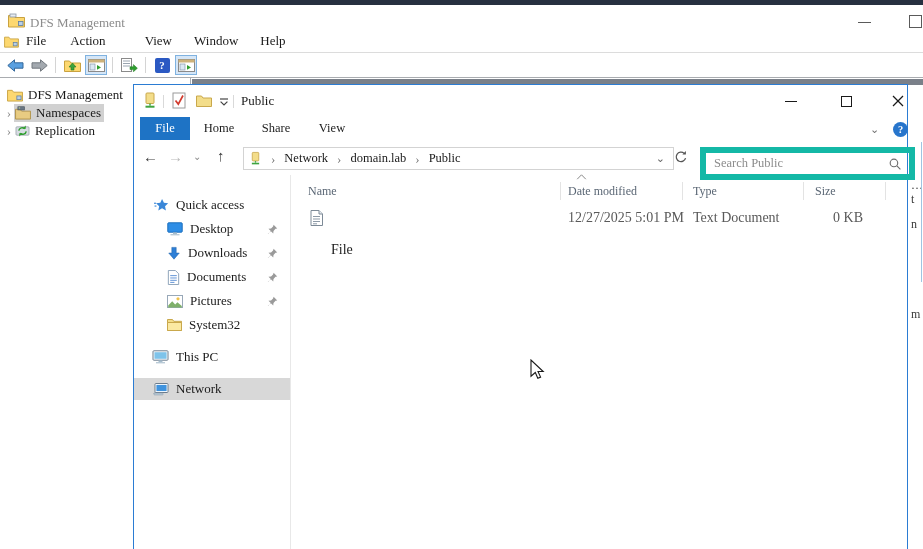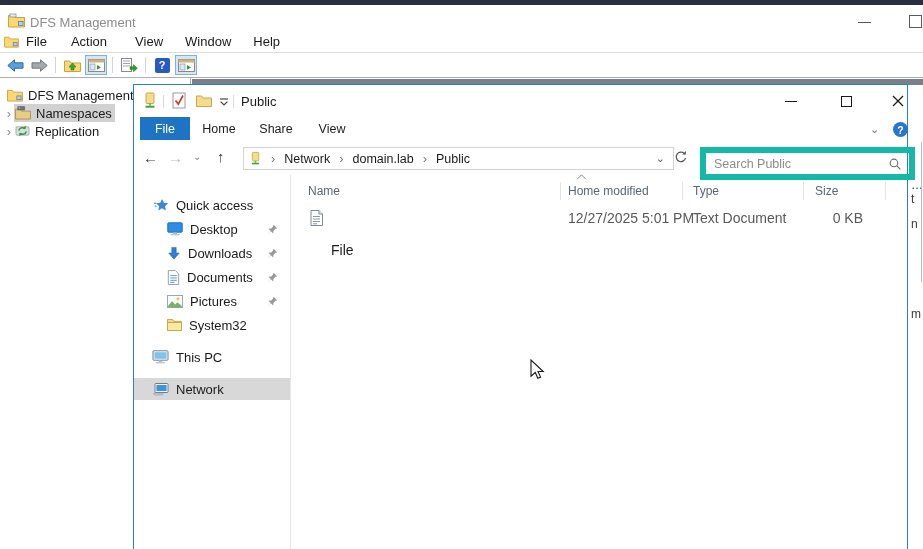--- a/index.html
+++ b/index.html
@@ -1,17 +1,17 @@
 <!DOCTYPE html>
 <html><head>
 <meta charset="utf-8">
 <style>
   html,body{margin:0;padding:0;}
   body{font-family:"Liberation Sans","DejaVu Sans",sans-serif;background:#fff;}
-  #screen{position:relative;width:923px;height:549px;overflow:hidden;background:#84cc16;}
+  #screen{position:relative;width:923px;height:549px;overflow:hidden;background:#84cc16;font-family:Liberation Serif, serif;}
   .abs{position:absolute;}
 
   
   .top-strip{left:0;top:0;width:923px;height:5px;background:#273040;}
   .dfs-titlebar{left:0;top:5px;width:923px;height:25px;background:#fff;}
   .dfs-title-text{left:30px;top:5px;height:25px;color:#8c8c8c;font-size:13px;display:flex;align-items:center;}
   .dfs-min{left:858px;top:17px;width:13px;height:0;border-top:1.5px solid #5a5a5a;}
   .dfs-max{left:909px;top:10px;width:11px;height:11px;border:1.3px solid #5a5a5a;}
   .dfs-menubar{left:0;top:30px;width:923px;height:22px;background:#fff;border-bottom:1px solid #dcdcdc;display:flex;align-items:center;}
   .dfs-menubar .menu-item{font-size:13px;color:#1a1a1a;padding:0 1px;}
@@ -82,21 +82,21 @@
   </div>
 
   <div class="abs dfs-menubar">
     <span style="margin:0 6px 0 4px;">
       <svg width="15" height="13" viewBox="0 0 17 15">
           <path d="M0.5 2.5h5l1.5 2h9.5v9.5H0.5z" fill="#fdd870" stroke="#c9a23f"></path>
           <rect x="10.5" y="8.5" width="4.5" height="4" fill="#b9cfe6" stroke="#5c7da0" stroke-width="0.8"></rect>
         </svg>
     </span>
     <span class="menu-item" style="margin-right:22px;">File</span>
-    <span class="menu-item" style="margin-right:26px;">Action</span>
+    <span class="menu-item" style="margin-right:37px;">Action</span>
     <span class="menu-item" style="margin-right:20px;">View</span>
     <span class="menu-item" style="margin-right:20px;">Window</span>
     <span class="menu-item">Help</span>
   </div>
 
   <div class="abs dfs-toolbar">
     <span class="tb-btn">
       <svg width="17" height="13" viewBox="0 0 17 13">
           <path d="M7.5 0.8v3H16v5.4H7.5v3L0.8 6.5z" fill="#5aa0e0" stroke="#35689a"></path>
         </svg>
@@ -414,21 +414,21 @@
       </div>
 
       <div class="abs" style="left:156px;top:0;width:617px;height:376px;">
         <span class="abs sort-caret">
           <svg width="11" height="8" viewBox="0 0 11 8">
               <path d="M1.2 6.2L5.5 1.8l4.3 4.4" fill="none" stroke="#8a8a8a" stroke-width="1"></path>
             </svg>
         </span>
         <span class="abs hdr" style="left:18px;">Name</span>
         <span class="abs col-line" style="left:270px;"></span>
-        <span class="abs hdr" style="left:278px;">Home modified</span>
+        <span class="abs hdr" style="left:278px;">Date modified</span>
         <span class="abs col-line" style="left:392px;"></span>
         <span class="abs hdr" style="left:403px;">Type</span>
         <span class="abs col-line" style="left:513px;"></span>
         <span class="abs hdr" style="left:525px;">Size</span>
         <span class="abs col-line" style="left:595px;"></span>
 
         <div class="abs" style="left:0;top:32px;width:617px;height:22px;">
           <span class="abs" style="left:20px;top:3px;">
             <svg width="13" height="16" viewBox="0 0 13 16">
                 <path d="M1 0.5h8l3.5 3.5v11.5H1z" fill="#fff" stroke="#7d8a97"></path>

